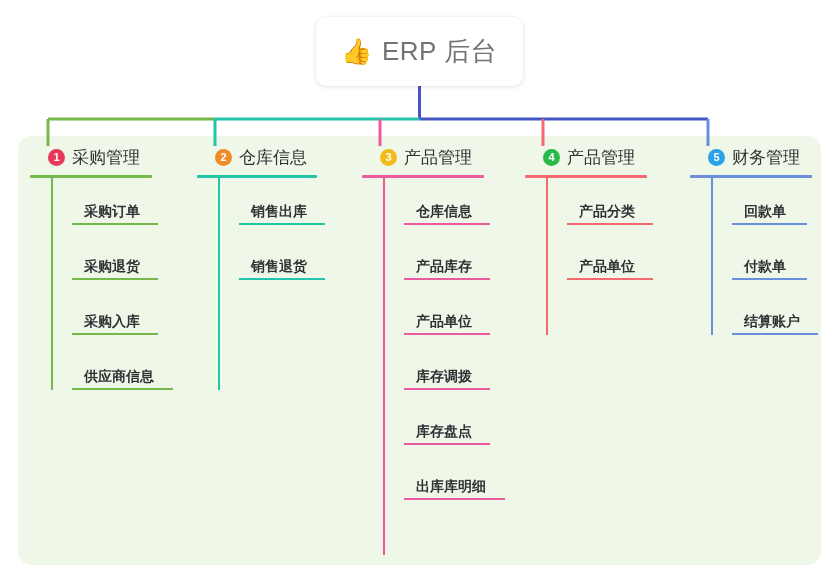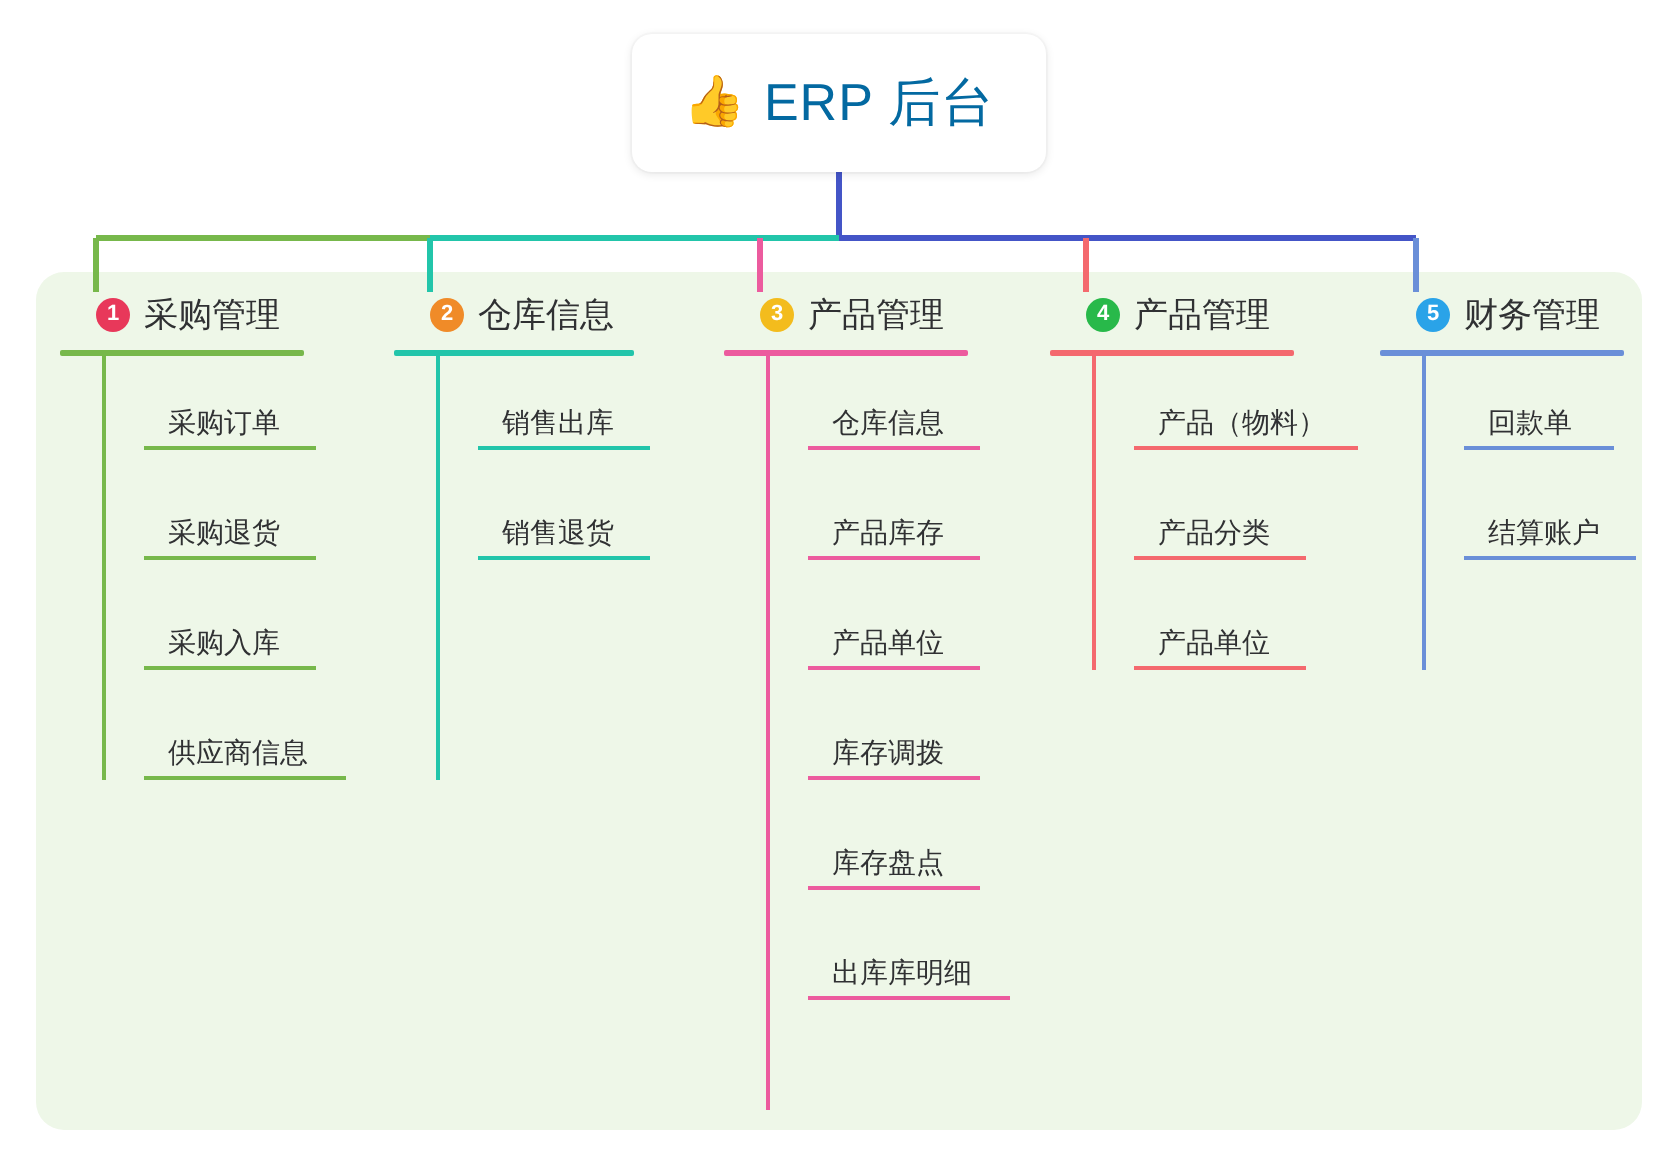--- a/index.html
+++ b/index.html
@@ -46,21 +46,21 @@
     justify-content: center;
     gap: 9px;
   }
   .root-emoji {
     font-size: 25px;
     line-height: 1;
     display: inline-block;
   }
   .root-title {
     font-size: 26px;
-    color: #0369a1;
+    color: #737373;
     letter-spacing: 0.5px;
     white-space: nowrap;
   }
 
   
   .connectors {
     position: absolute;
     left: 0;
     top: 0;
     width: 839px;
@@ -99,20 +99,21 @@
   .col-rule {
     height: 3px;
     margin-top: 5px;
     border-radius: 1px;
   }
 
   .items {
     position: relative;
     margin-top: 0px;
     padding-left: 21px;
+    font-weight: bold;
   }
   .stem {
     position: absolute;
     left: 21px;
     top: 0;
     width: 2px;
   }
   .item {
     position: relative;
     height: 55px;
@@ -237,24 +238,20 @@
       </div>
       <div class="col" style="left: 525px;">
         <div class="col-head">
           <span class="badge" style="background: rgb(40, 185, 74);">4</span>
           <span class="col-title">产品管理</span>
         </div>
         <div class="col-rule" style="background: rgb(244, 105, 110); width: 122px;"></div>
         <div class="items">
           <div class="stem" style="background: rgb(244, 105, 110); height: 157px;"></div>
           <div class="item">
-            <span class="item-label">产品（物料）</span>
-            <div class="item-rule" style="background: rgb(244, 105, 110); width: 112px;"></div>
-          </div>
-          <div class="item">
             <span class="item-label">产品分类</span>
             <div class="item-rule" style="background: rgb(244, 105, 110); width: 86px;"></div>
           </div>
           <div class="item">
             <span class="item-label">产品单位</span>
             <div class="item-rule" style="background: rgb(244, 105, 110); width: 86px;"></div>
           </div>
         </div>
       </div>
       <div class="col" style="left: 690px;">
@@ -263,20 +260,24 @@
           <span class="col-title">财务管理</span>
         </div>
         <div class="col-rule" style="background: rgb(106, 143, 216); width: 122px;"></div>
         <div class="items">
           <div class="stem" style="background: rgb(106, 143, 216); height: 157px;"></div>
           <div class="item">
             <span class="item-label">回款单</span>
             <div class="item-rule" style="background: rgb(106, 143, 216); width: 75px;"></div>
           </div>
           <div class="item">
+            <span class="item-label">付款单</span>
+            <div class="item-rule" style="background: rgb(106, 143, 216); width: 75px;"></div>
+          </div>
+          <div class="item">
             <span class="item-label">结算账户</span>
             <div class="item-rule" style="background: rgb(106, 143, 216); width: 86px;"></div>
           </div>
         </div>
       </div>
     </div>
 
 </div>
 
 </body></html>

